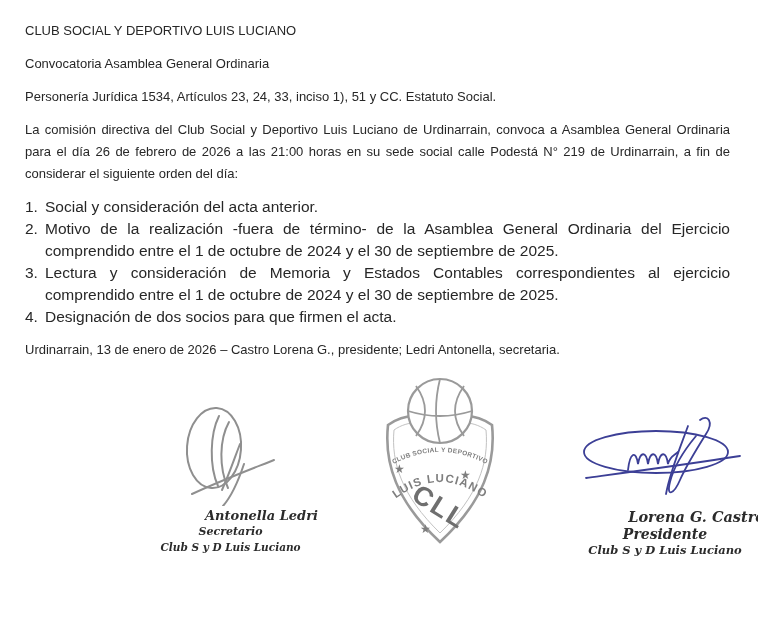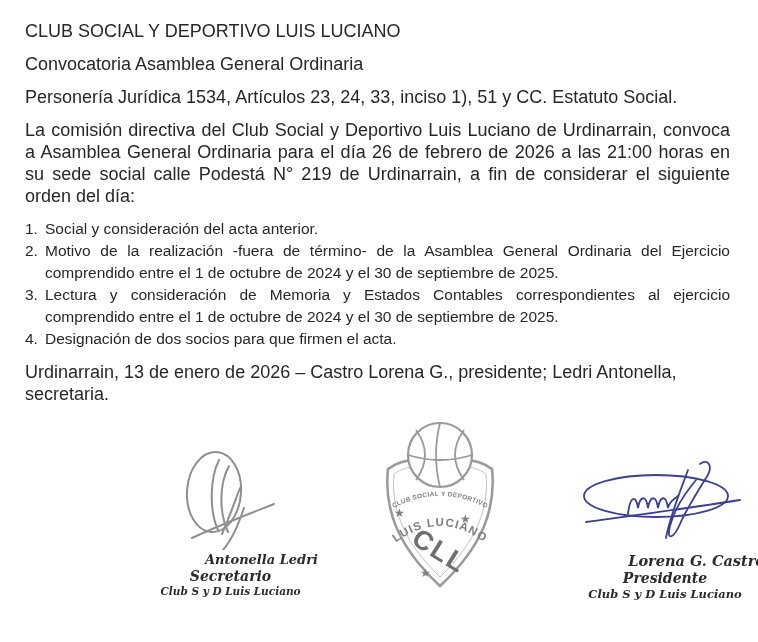--- a/index.html
+++ b/index.html
@@ -1,39 +1,39 @@
 <!DOCTYPE html>
 <html><head>
 <meta charset="utf-8">
 <style>
   * { margin: 0; padding: 0; box-sizing: border-box; }
   html, body { width: 758px; height: 642px; background: #ffffff; overflow: hidden; }
   body { font-family: "Liberation Sans", sans-serif; color: #272727; }
 
   .doc { width: 758px; height: 642px; padding: 20px 28px 0 25px; }
 
-  .para { font-size: 18px; line-height: 22px; margin-bottom: 11px; }
+  .para { font-size: 13px; line-height: 22px; margin-bottom: 11px; }
   .just { text-align: justify; }
 
   .agenda { margin-bottom: 11px; }
   .agenda-row { display: flex; font-size: 15.5px; line-height: 22px; }
   .agenda-num { flex: 0 0 20px; }
   .agenda-text { flex: 1; text-align: justify; }
 
   .signatures { position: relative; height: 215px; }
 
   .sig-col { position: absolute; text-align: center; }
   .sig-left  { left: 118px; top: 32px; width: 175px; }
   .sig-right { left: 540px; top: 42px; width: 200px; }
   .logo-col  { left: 351px; top: 3px; width: 128px; }
 
   .sig-name { font-family: "DejaVu Serif", serif; font-weight: bold; font-style: italic;
               font-size: 13px; line-height: 16px; color: #2b2b2b; text-align: right; }
   .sig-role { font-family: "DejaVu Serif", serif; font-weight: bold; font-style: italic;
-              font-size: 14px; line-height: 16px; color: #2b2b2b; }
+              font-size: 11px; line-height: 16px; color: #2b2b2b; }
   .sig-org  { font-family: "DejaVu Serif", serif; font-weight: bold; font-style: italic;
               font-size: 10.5px; line-height: 14px; color: #2b2b2b; }
   .sig-right .sig-name { font-size: 14.5px; line-height: 18px; }
   .sig-right .sig-role { font-size: 14px;   line-height: 17px; }
   .sig-right .sig-org  { font-size: 11.5px; line-height: 15px; }
 
   svg { display: block; margin: 0 auto; }
   .sig-left svg  { margin-bottom: 2px; }
   .sig-right svg { margin-bottom: 4px; }
 </style>

